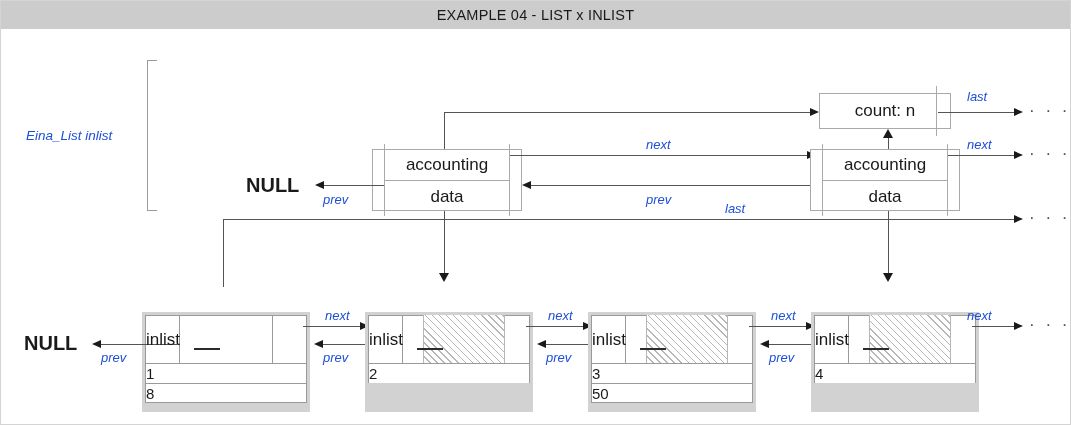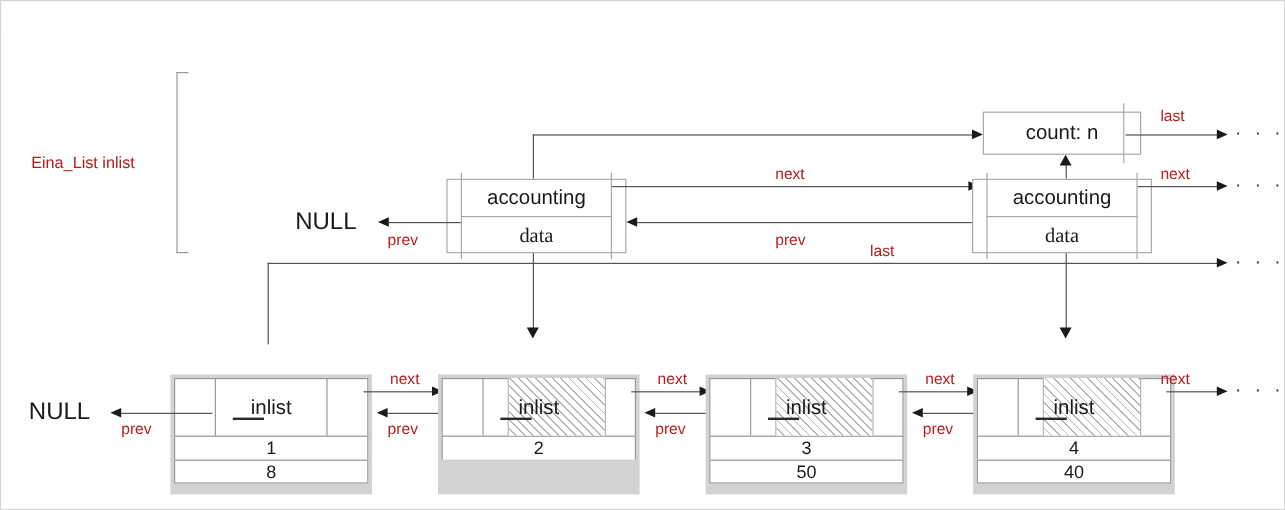--- a/index.html
+++ b/index.html
@@ -43,55 +43,55 @@
   .hline{position:absolute;height:0;border-top:1px solid #545454;}
   .vline{position:absolute;width:0;border-left:1px solid #545454;}
 
   
   .ar{position:absolute;width:0;height:0;}
   .ar.right{border-top:4.5px solid transparent;border-bottom:4.5px solid transparent;border-left:9px solid #1a1a1a;}
   .ar.left {border-top:4.5px solid transparent;border-bottom:4.5px solid transparent;border-right:9px solid #1a1a1a;}
   .ar.down {border-left:5px solid transparent;border-right:5px solid transparent;border-top:9px solid #1a1a1a;}
   .ar.up   {border-left:5px solid transparent;border-right:5px solid transparent;border-bottom:9px solid #1a1a1a;}
 
-  .lbl{position:absolute;font-size:13px;color:#b91c1c;white-space:nowrap;}
-  .nulltext{position:absolute;font-size:20px;color:#1a1a1a;white-space:nowrap;}
+  .lbl{position:absolute;font-size:13px;color:#1d4ed8;white-space:nowrap;font-style:italic;}
+  .nulltext{position:absolute;font-size:20px;color:#1a1a1a;white-space:nowrap;font-weight:bold;}
   .dots{position:absolute;font-size:17px;color:#4a4a4a;letter-spacing:3px;white-space:nowrap;}
 
   
   .lbox{position:absolute;box-sizing:border-box;border:1px solid #aaaaaa;background:#fff;}
   .lbox .cell{
     position:absolute;left:11px;right:11px;
     box-sizing:border-box;
     display:flex;align-items:center;justify-content:center;
     font-size:17px;color:#1a1a1a;
   }
   .lbox .cell.top{top:0;height:31px;border-bottom:1px solid #aaaaaa;}
-  .lbox .cell.bot{top:31px;height:31px;font-family:Liberation Serif, serif;}
+  .lbox .cell.bot{top:31px;height:31px;}
   .lbox .divl{position:absolute;left:11px;top:-6px;bottom:-6px;width:0;border-left:1px solid #aaaaaa;}
   .lbox .divr{position:absolute;right:11px;top:-6px;bottom:-6px;width:0;border-left:1px solid #aaaaaa;}
 
   
   .countbox{
     position:absolute;box-sizing:border-box;border:1px solid #aaaaaa;background:#fff;
     display:flex;align-items:center;justify-content:center;
     font-size:17px;color:#1a1a1a;
   }
   .countbox .divr{position:absolute;right:13px;top:-8px;bottom:-8px;width:0;border-left:1px solid #aaaaaa;}
 
   
   .node{
     position:absolute;box-sizing:border-box;
     background:#d2d2d2;
     padding:3px;
   }
   .node .row{
     position:relative;box-sizing:border-box;
     background:#ffffff;border:1px solid #9a9a9a;
-    display:flex;align-items:center;justify-content:center;
+    display:flex;align-items:center;
     font-size:15px;color:#1a1a1a;
   }
   .node .row.r1{height:48px;border-bottom:none;}
   .node .row.r2{height:20px;border-bottom:none;}
   .node .row.r3{height:20px;}
   .node .r1 .ptr-l{position:absolute;left:33px;top:-1px;bottom:-1px;width:0;border-left:1px solid #9a9a9a;}
   .node .r1 .ptr-r{position:absolute;right:33px;top:-1px;bottom:-1px;width:0;border-left:1px solid #9a9a9a;}
   .node .r1 .txt{position:relative;z-index:3;font-size:17px;}
   .node .r1 .uline{position:absolute;z-index:3;height:0;border-top:2px solid #2b2b2b;width:26px;}
 
@@ -122,20 +122,23 @@
   }
   .legend .ltxt{font-size:12px;color:#8a8a8a;white-space:nowrap;}
 </style>
 </head>
 <body>
 
 <div id="page">
 
   <div class="page-frame"></div>
 
+  <div class="titlebar">
+    <span class="t">EXAMPLE 04 - LIST x INLIST</span>
+  </div>
 
   <div class="canvas">
 
     <div class="bracket" style="left:146px;top:31px;width:10px;height:151px;"></div>
     <div class="lbl" style="left:25px;top:99px;font-size:13.5px;">Eina_List inlist</div>
 
     <div class="countbox" style="left:818px;top:64px;width:132px;height:36px;">
       <span>count: n</span>
       <span class="divr"></span>
     </div>
@@ -261,21 +264,20 @@
 
     <div class="node" style="left:810px;top:283px;width:168px;height:100px;">
       <div class="row r1">
         <span class="hatch" style="left:54px;top:-1px;width:80px;height:48px;"></span>
         <span class="ptr-l"></span>
         <span class="ptr-r"></span>
         <span class="uline" style="left:48px;top:32px;"></span>
         <span class="txt">inlist</span>
       </div>
       <div class="row r2">4</div>
-      <div class="row r3">40</div>
     </div>
 
     <div class="hline" style="left:971px;top:297px;width:48px;"></div>
     <div class="ar right" style="left:1013px;top:292.5px;"></div>
     <div class="lbl" style="left:966px;top:279px;">next</div>
     <div class="dots" style="left:1028px;top:286px;">· · ·</div>
 
     <div class="legend" style="left:12px;top:360px;">
       <span class="swatch"></span>
       <span class="ltxt">the content of this pointer is invalid.</span>

